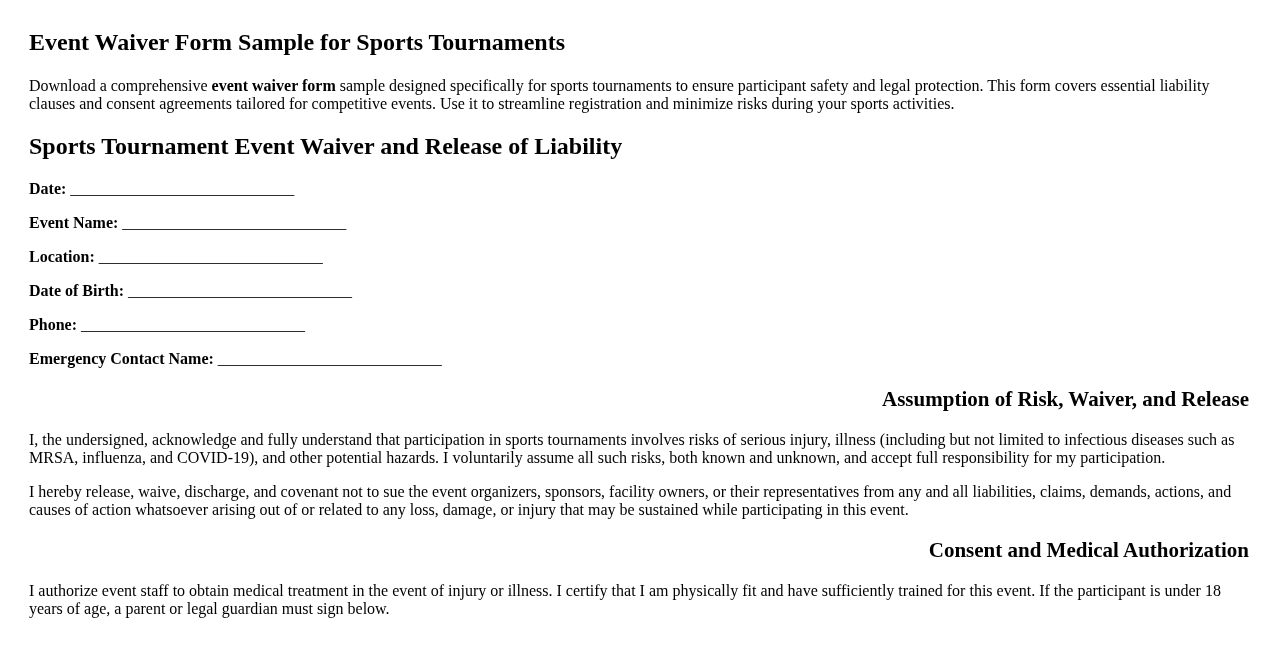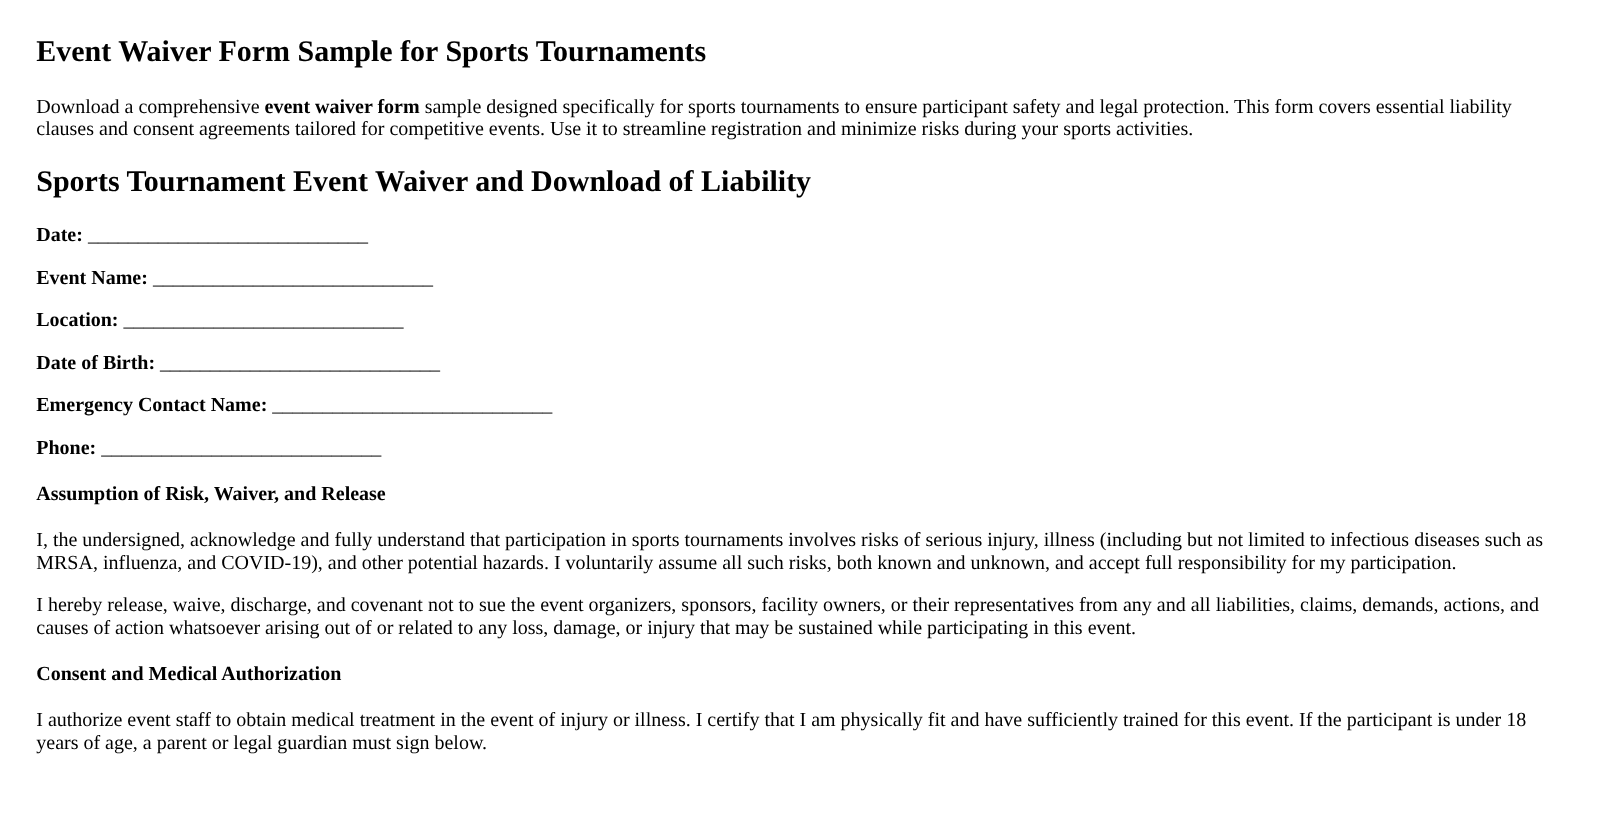--- a/index.html
+++ b/index.html
@@ -25,23 +25,24 @@
     font-size: 24px;
     font-weight: bold;
     margin: 21px 0;
   }
   h2 {
     font-size: 24px;
     font-weight: bold;
     margin: 20px 0;
   }
   h3 {
-    font-size: 16px;
+    font-size: 21px;
     font-weight: bold;
     margin: 19px 0;
+    text-align: right;
   }
   p {
     margin: 16px 0;
   }
   .field-label {
     font-weight: bold;
   }
   .blank {
     margin-left: 4px;
     white-space: nowrap;
@@ -50,34 +51,34 @@
 </style>
 </head>
 <body>
 
 <main class="doc">
 
   <h1>Event Waiver Form Sample for Sports Tournaments</h1>
 
   <p><span>Download a comprehensive </span><strong>event waiver form</strong><span> sample designed specifically for sports tournaments to ensure participant safety and legal protection. This form covers essential liability clauses and consent agreements tailored for competitive events. Use it to streamline registration and minimize risks during your sports activities.</span></p>
 
-  <h2>Sports Tournament Event Waiver and Download of Liability</h2>
+  <h2>Sports Tournament Event Waiver and Release of Liability</h2>
 
   <p><strong class="field-label">Date:</strong><span class="blank">____________________________</span></p>
 
   <p><strong class="field-label">Event Name:</strong><span class="blank">____________________________</span></p>
 
   <p><strong class="field-label">Location:</strong><span class="blank">____________________________</span></p>
 
 
   <p><strong class="field-label">Date of Birth:</strong><span class="blank">____________________________</span></p>
 
+  <p><strong class="field-label">Phone:</strong><span class="blank">____________________________</span></p>
+
   <p><strong class="field-label">Emergency Contact Name:</strong><span class="blank">____________________________</span></p>
-
-  <p><strong class="field-label">Phone:</strong><span class="blank">____________________________</span></p>
 
   <h3>Assumption of Risk, Waiver, and Release</h3>
 
   <p>I, the undersigned, acknowledge and fully understand that participation in sports tournaments involves risks of serious injury, illness (including but not limited to infectious diseases such as MRSA, influenza, and COVID-19), and other potential hazards. I voluntarily assume all such risks, both known and unknown, and accept full responsibility for my participation.</p>
 
   <p>I hereby release, waive, discharge, and covenant not to sue the event organizers, sponsors, facility owners, or their representatives from any and all liabilities, claims, demands, actions, and causes of action whatsoever arising out of or related to any loss, damage, or injury that may be sustained while participating in this event.</p>
 
   <h3>Consent and Medical Authorization</h3>
 
   <p>I authorize event staff to obtain medical treatment in the event of injury or illness. I certify that I am physically fit and have sufficiently trained for this event. If the participant is under 18 years of age, a parent or legal guardian must sign below.</p>

